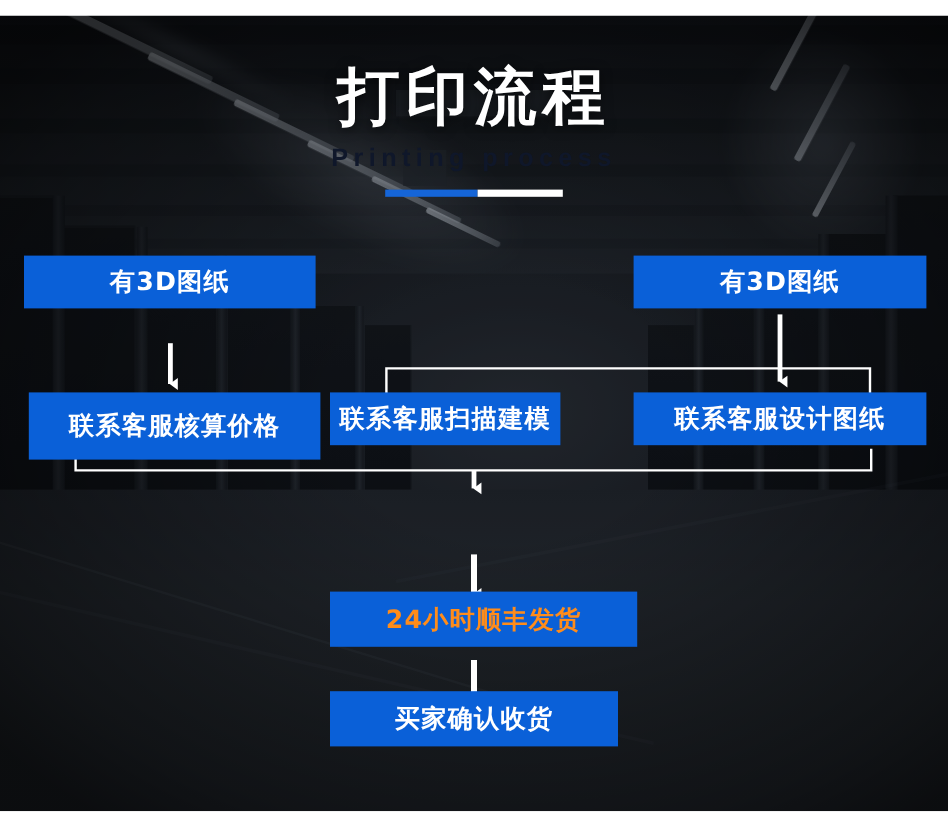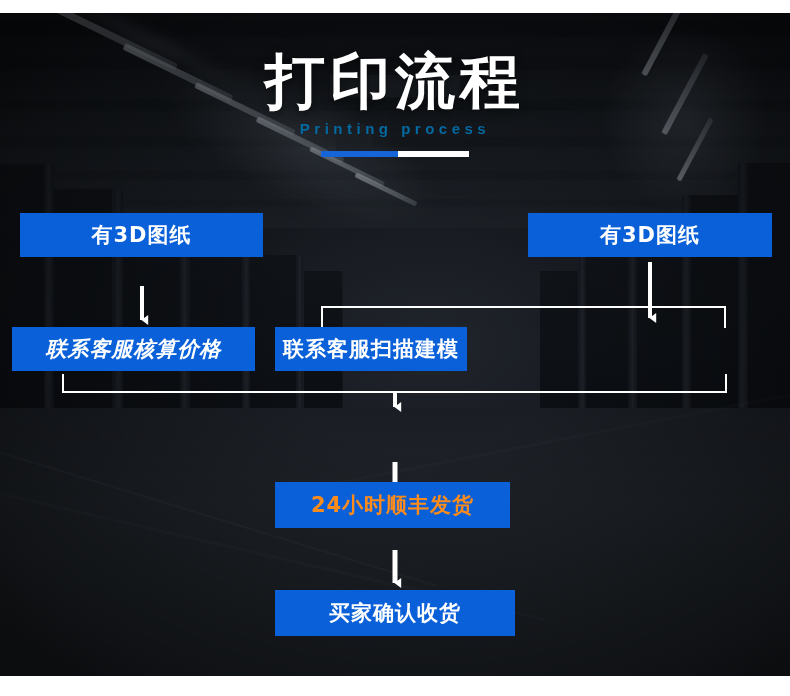--- a/index.html
+++ b/index.html
@@ -67,26 +67,26 @@
   
   .vignette{
     background:radial-gradient(ellipse 560px 420px at 420px 330px, rgba(0,0,0,0) 25%, rgba(0,0,0,.45) 85%, rgba(0,0,0,.62) 100%);
   }
   .darkener{background:rgba(10,13,17,.34);}
 
   
   #header{position:absolute;left:0;top:52px;width:790px;text-align:center;}
   #title{
     color:#ffffff;font-weight:700;letter-spacing:5px;
-    font-size:60px;line-height:58px;
+    font-size:52px;line-height:58px;
     text-shadow:0 2px 10px rgba(0,0,0,.55);
     font-family:"DejaVu Sans","Liberation Sans",sans-serif;
   }
   #subtitle{
-    margin-top:10px;color:#0369a1;font-size:15px;letter-spacing:4.5px;font-weight:600;
+    margin-top:10px;color:#0f172a;font-size:21px;letter-spacing:4.5px;font-weight:600;
   }
   #rule{margin:14px auto 0;width:148px;height:6px;display:flex;}
   #rule .seg-a{flex:0 0 52%;background:#1565d8;}
   #rule .seg-b{flex:1;background:#ffffff;}
 
   
   #flow{position:absolute;left:0;top:0;width:790px;height:696px;}
 
   .box{
     position:absolute;background:#0a60d8;color:#fff;
@@ -213,34 +213,37 @@
 
     <div class="box" style="left:20px;top:213px;width:243px;height:44px;">
       <span>有3D图纸</span>
     </div>
 
     <div class="box" style="left:528px;top:213px;width:244px;height:44px;">
       <span>有3D图纸</span>
     </div>
 
 
-    <div class="box" style="left:12px;top:327px;width:243px;height:44px;font-style:italic;">
+    <div class="box" style="left:24px;top:327px;width:243px;height:56px;">
       <span>联系客服核算价格</span>
     </div>
 
     <div class="box" style="left:275px;top:327px;width:192px;height:44px;">
       <span>联系客服扫描建模</span>
     </div>
 
-
-
-    <div class="box orange" style="left:275px;top:482px;width:235px;height:46px;">
+    <div class="box" style="left:528px;top:327px;width:244px;height:44px;">
+      <span>联系客服设计图纸</span>
+    </div>
+
+
+    <div class="box orange" style="left:275px;top:493px;width:256px;height:46px;">
       <span>24小时顺丰发货</span>
     </div>
 
-    <div class="box" style="left:275px;top:590px;width:240px;height:46px;">
+    <div class="box" style="left:275px;top:576px;width:240px;height:46px;">
       <span>买家确认收货</span>
     </div>
   </div>
 
   <div class="band top"></div>
   <div class="band bottom"></div>
 </div>
 
 </body></html>

